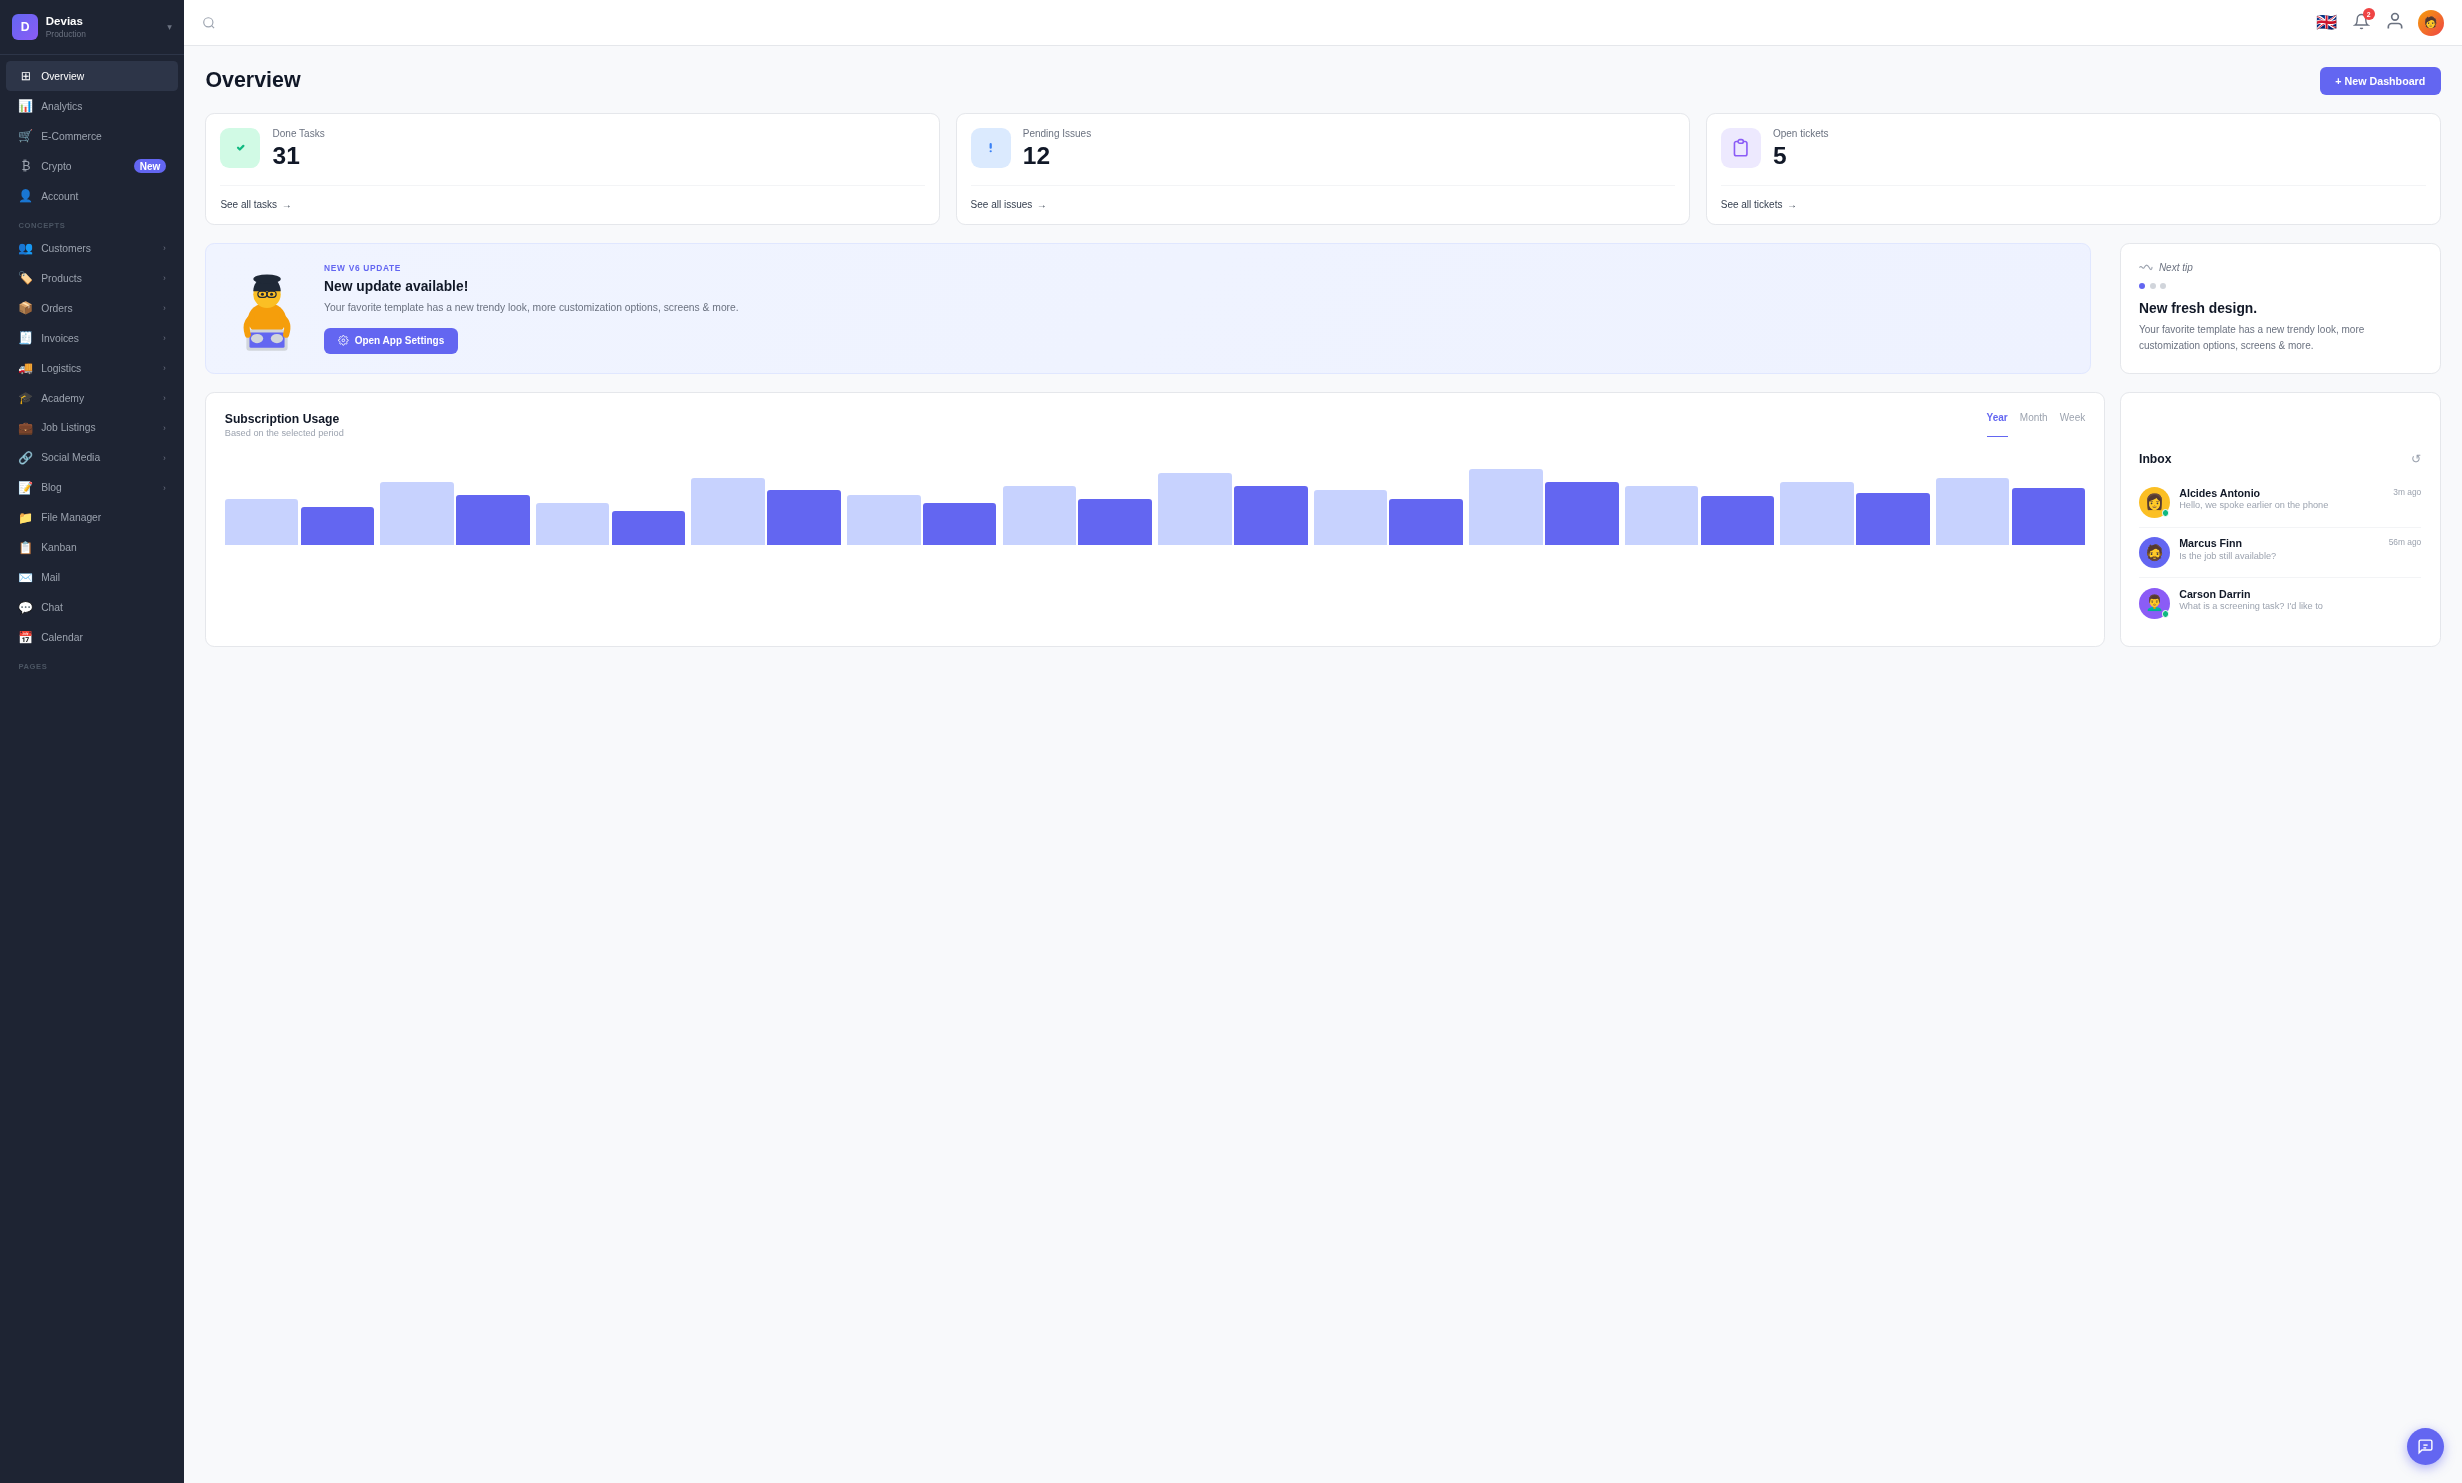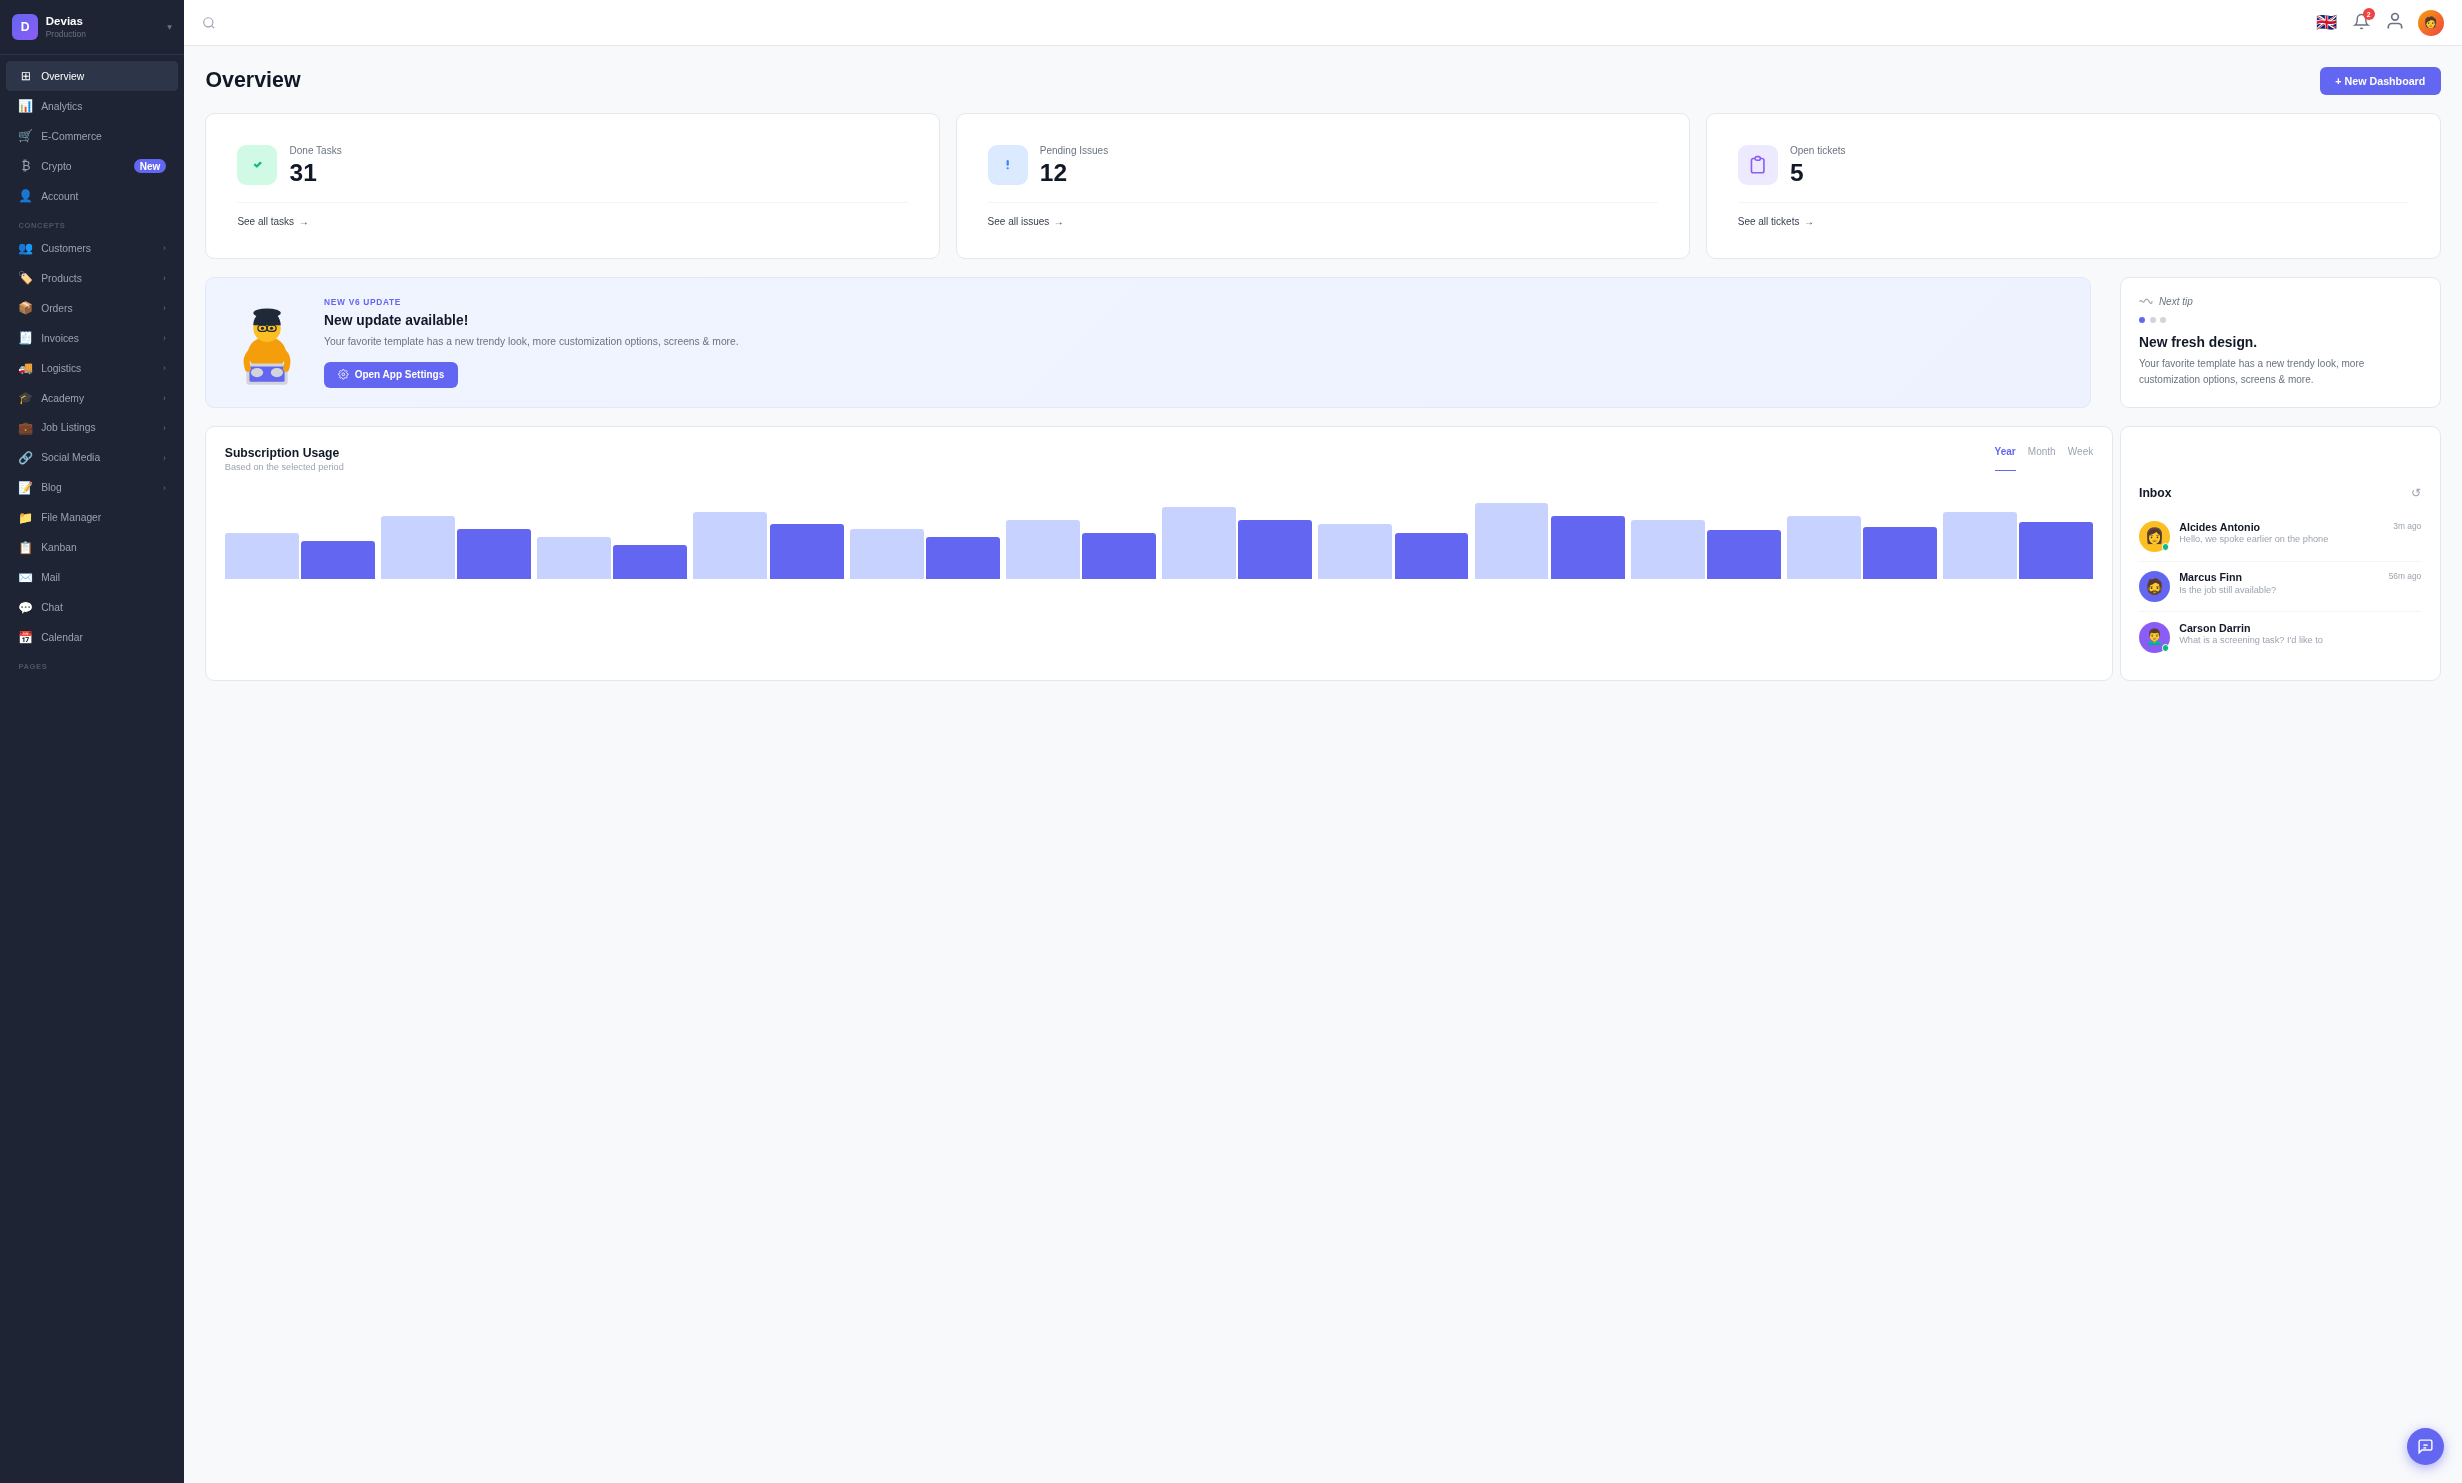--- a/index.html
+++ b/index.html
@@ -181,21 +181,21 @@
 
     
     .stats-row {
       display: grid;
       grid-template-columns: 1fr 1fr 1fr;
       gap: 15.3px;
     }
     .stat-card {
       background: white;
       border-radius: 9.2px;
-      padding: 31px;
+      padding: 14px;
       border: 0.8px solid #e5e7eb;
     }
     .stat-top {
       display: flex;
       align-items: flex-start;
       gap: 12.2px;
       margin-bottom: 15.3px;
     }
     .stat-icon {
       width: 40px;
@@ -314,21 +314,21 @@
     .tip-desc {
       font-size: 10px;
       color: #6b7280;
       line-height: 1.6;
     }
 
     
     .bottom-row {
       display: grid;
       grid-template-columns: 1fr 321px;
-      gap: 7px;
+      gap: 15px;
     }
 
     
     .usage-card {
       background: white;
       border-radius: 9.2px;
       padding: 18.4px;
       border: 0.8px solid #e5e7eb;
     }
     .usage-header {

